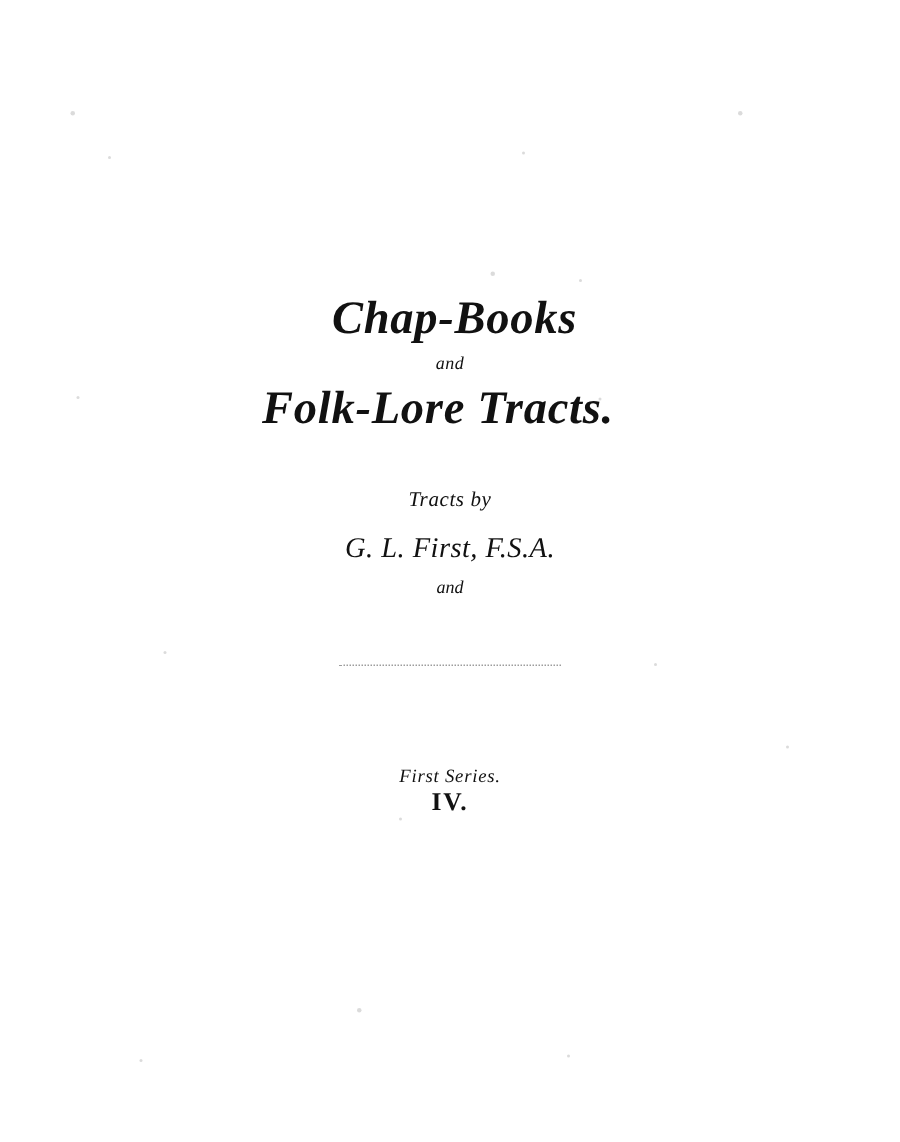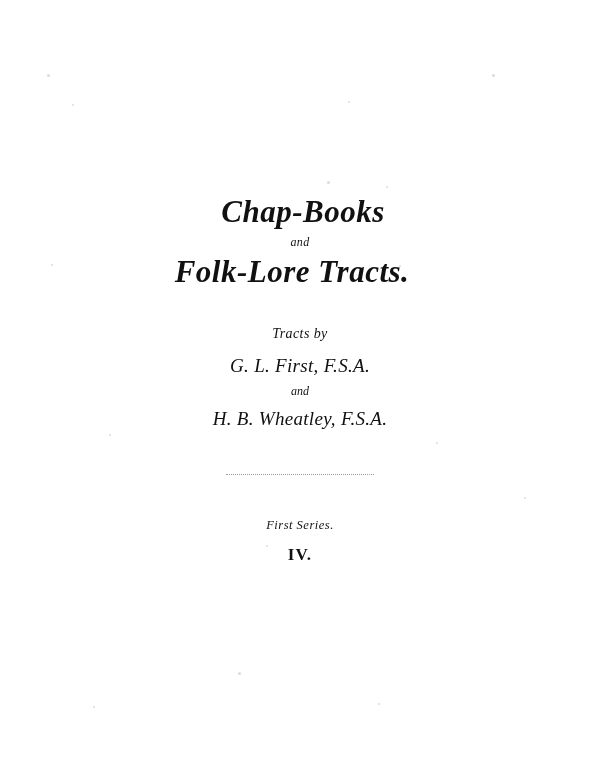--- a/index.html
+++ b/index.html
@@ -108,47 +108,46 @@
     height: 1px;
     background: transparent;
     border-top: 1px dotted #8d8d8d;
     opacity: .85;
   }
 
   .series {
     font-family: "Liberation Serif", serif;
     font-style: italic;
     font-size: 12.5px;
-    margin-top: 42px;
+    margin-top: 65px;
     letter-spacing: .5px;
   }
 
   .series-number {
     font-family: "Liberation Serif", serif;
     font-weight: 700;
     font-size: 17px;
-    margin-top: 12px;
+    margin-top: 0;
     letter-spacing: 1.2px;
   }
 </style>
 </head>
 <body>
 
 <div class="page">
 
   <div class="title-block">
     <div class="main-title">Chap-Books</div>
     <div class="conj">and</div>
     <div class="main-title-2">Folk-Lore Tracts.</div>
   </div>
 
   <div class="edited-by">Tracts by</div>
   <div class="editor">G.  L.  First,  F.S.A.</div>
   <div class="editor-conj">and</div>
-  <div class="editor-2">H.  B.  Wheatley,  F.S.A.</div>
 
   <div class="rule"></div>
 
   <div class="series">First Series.</div>
   <div class="series-number">IV.</div>
 </div>
 
 <div class="speckle" style="left:47px;  top:74px;  width:3px; height:3px;"></div>
 <div class="speckle" style="left:72px;  top:104px; width:2px; height:2px;"></div>
 <div class="speckle" style="left:348px; top:101px; width:2px; height:2px;"></div>

